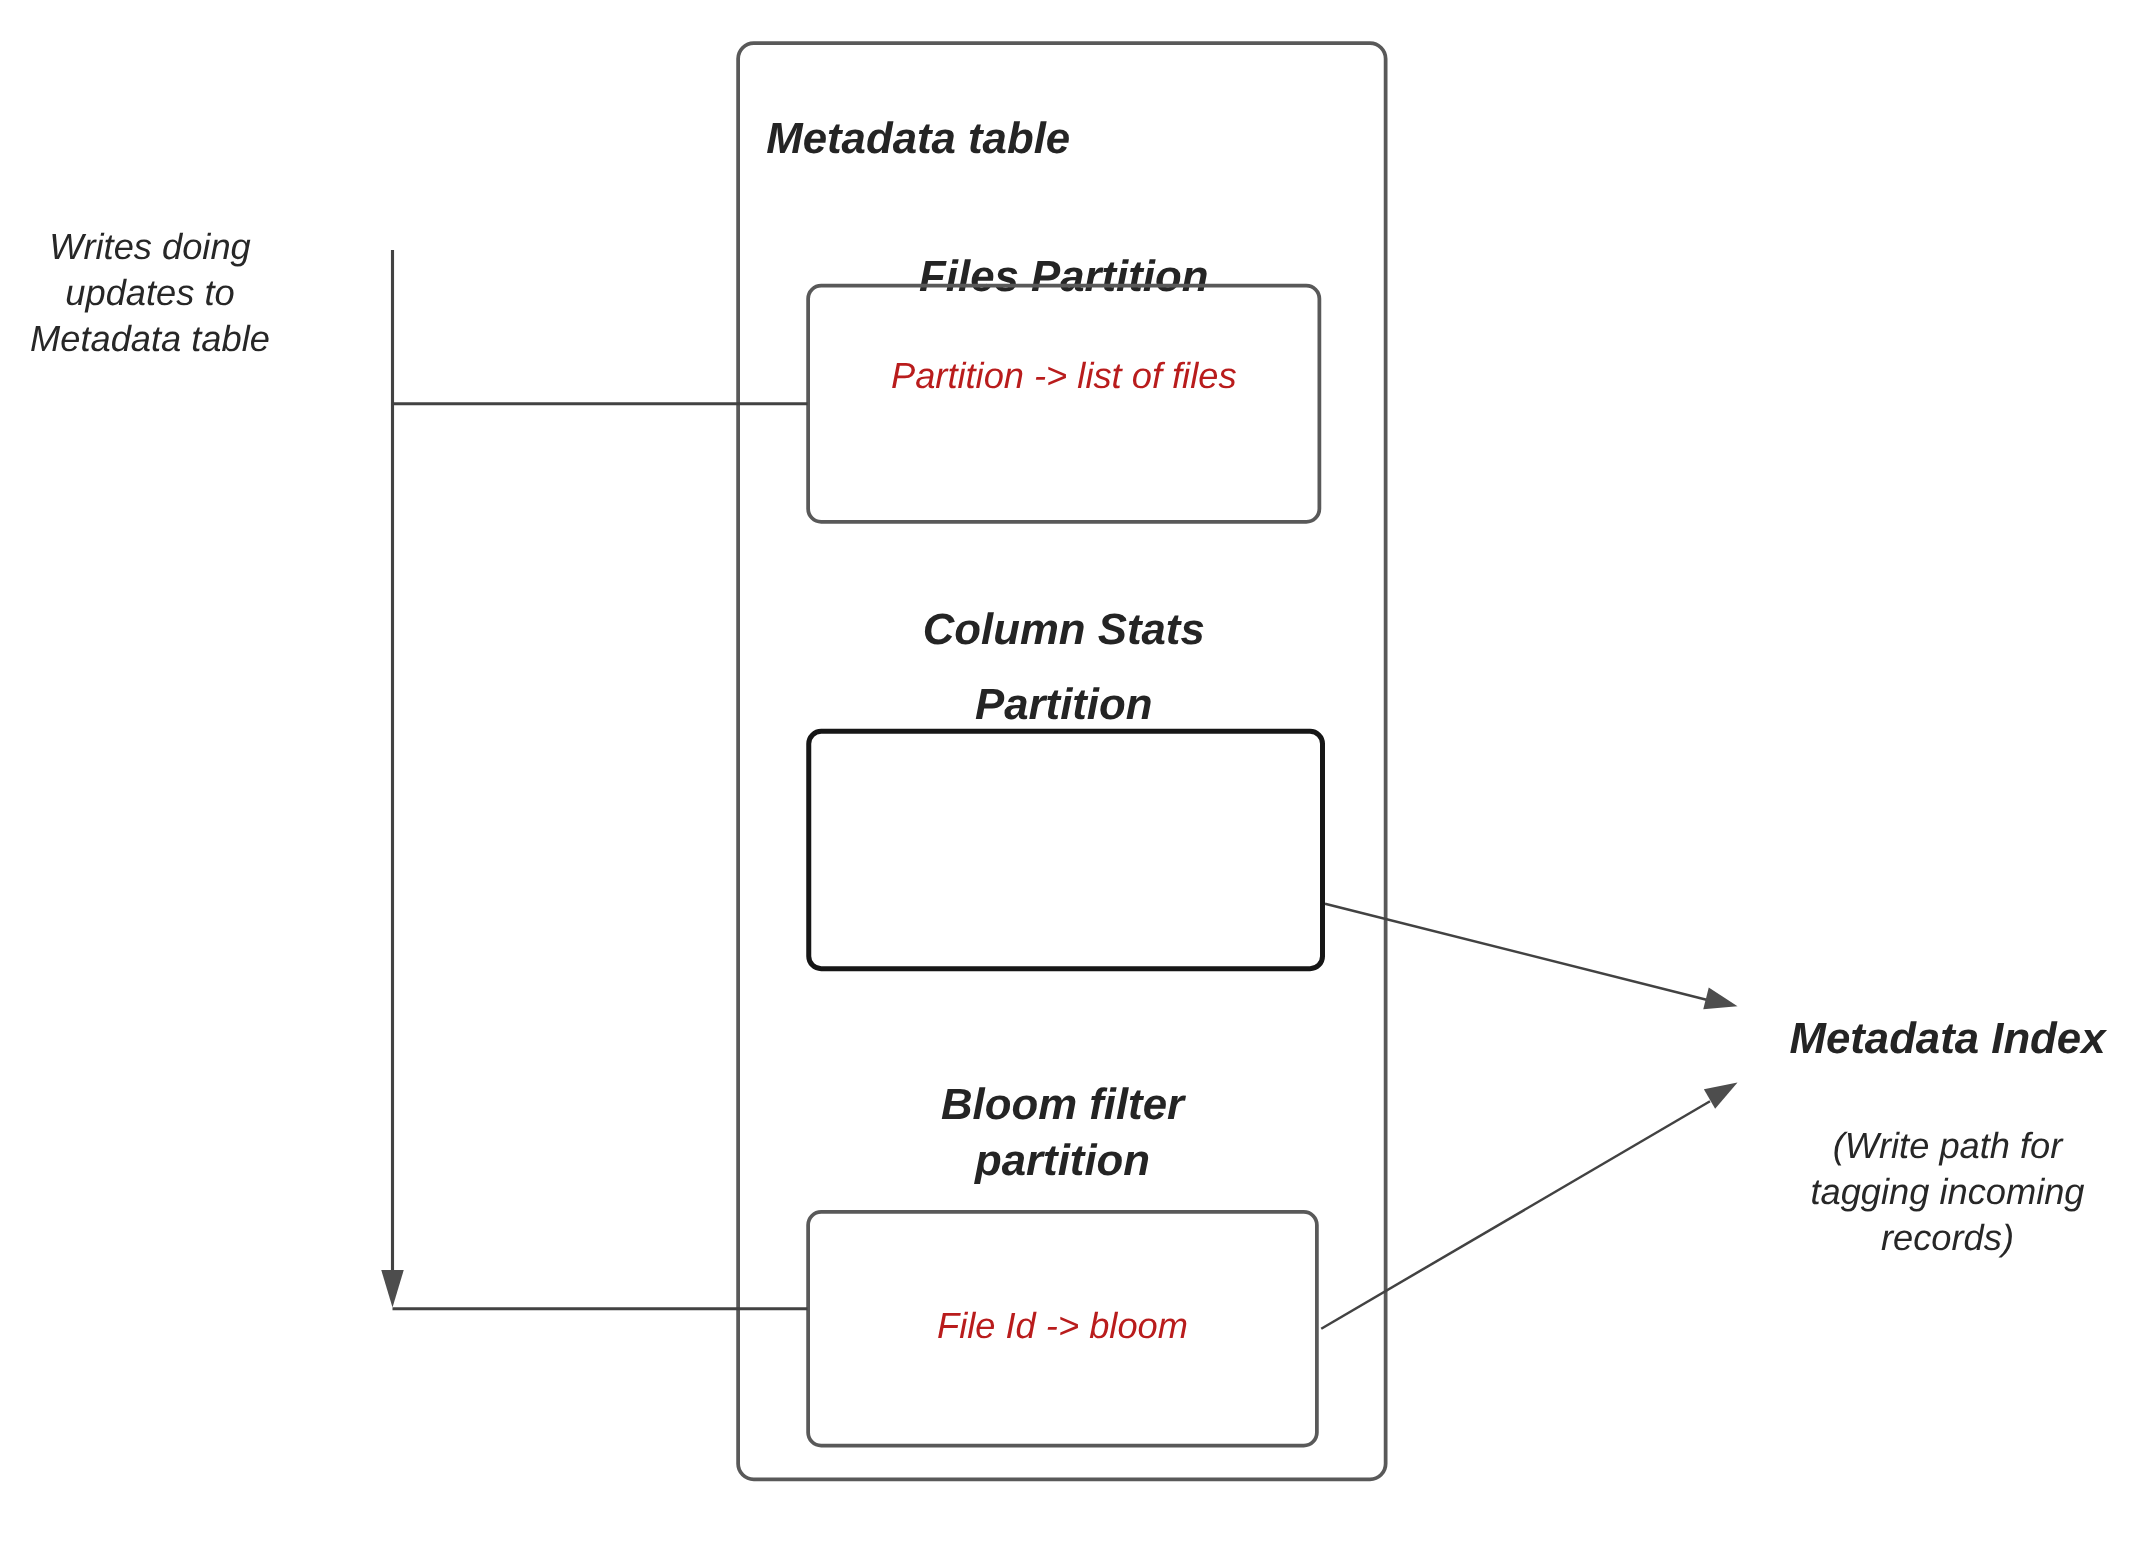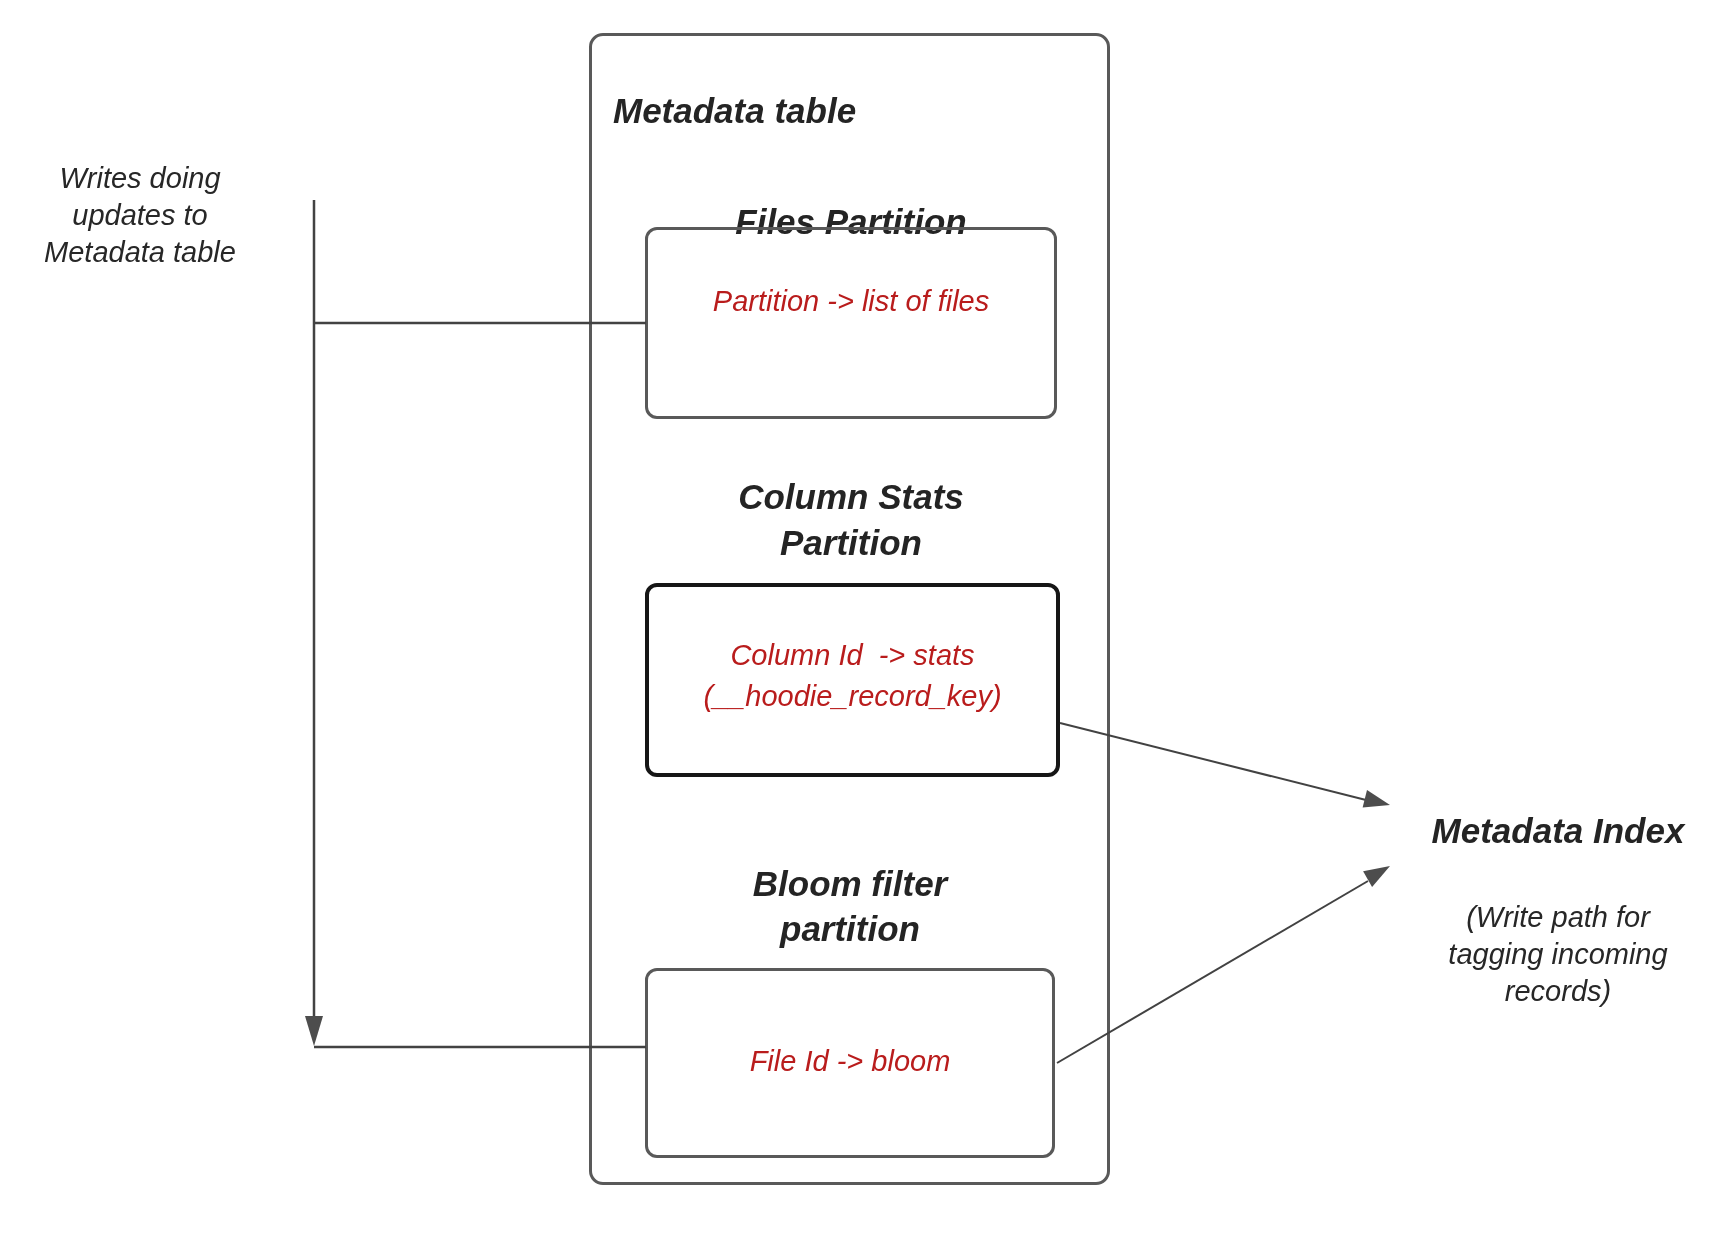--- a/index.html
+++ b/index.html
@@ -49,41 +49,39 @@
     width: 1718px; height: 1244px;
     pointer-events: none;
   }
   .left-align { text-align: left; }
 </style>
 </head>
 <body>
 
 <div class="canvas">
 
-  <div class="abs txt note-text" style="left:0px; top:160px; width:240px;padding-left:20px;">Writes doing
+  <div class="abs txt note-text" style="left:0px; top:180px; width:240px;">Writes doing
 updates to
 Metadata table</div>
 
   <div class="box outer" style="left:589px; top:33px; width:521px; height:1152px;"></div>
 
   <div class="abs txt title left-align" style="left:613px; top:88px;">Metadata table</div>
 
   <div class="abs txt title" style="left:646px; top:162px; width:410px;margin-top:37px;">Files Partition</div>
 
   <div class="box" style="left:645px; top:227px; width:412px; height:192px;"></div>
 
   <div class="abs txt body-text" style="left:645px; top:281px; width:412px;">Partition -&gt; list of files</div>
 
-  <div class="abs txt title" style="left:645px; top:474px; width:412px; line-height:46px;">Column Stats
+  <div class="abs txt title" style="left:645px; top:474px; width:412px; line-height:60px;">Column Stats
 Partition</div>
 
   <div class="box strong" style="left:645px; top:583px; width:415px; height:194px;"></div>
 
-  <div class="abs txt body-text" style="left:645px; top:635px; width:415px;">Column Id  -&gt; stats
-(__hoodie_record_key)</div>
 
   <div class="abs txt title" style="left:645px; top:861px; width:410px;">Bloom filter
 partition</div>
 
   <div class="box" style="left:645px; top:968px; width:410px; height:190px;"></div>
 
   <div class="abs txt body-text" style="left:645px; top:1041px; width:410px;">File Id -&gt; bloom</div>
 
   <div class="abs txt title" style="left:1398px; top:808px; width:320px;">Metadata Index</div>
 

